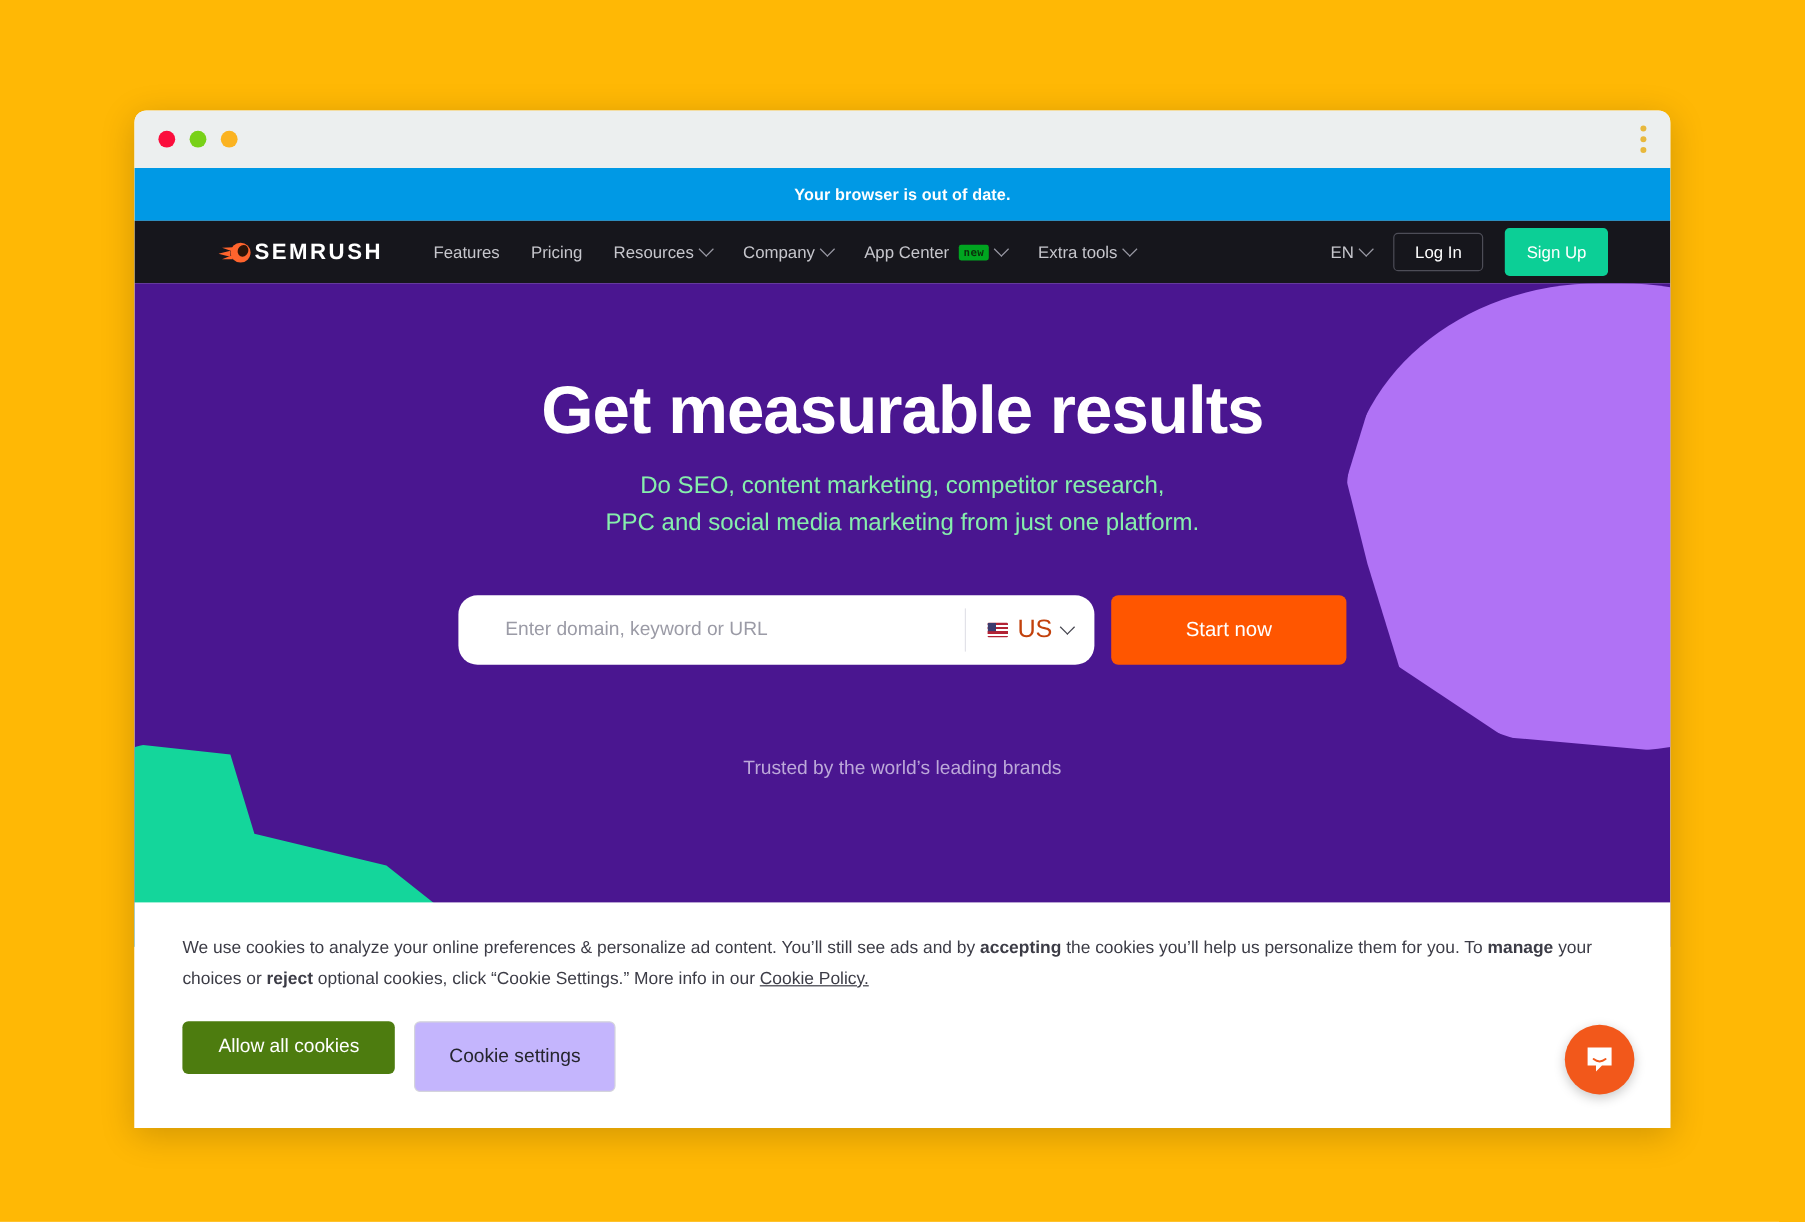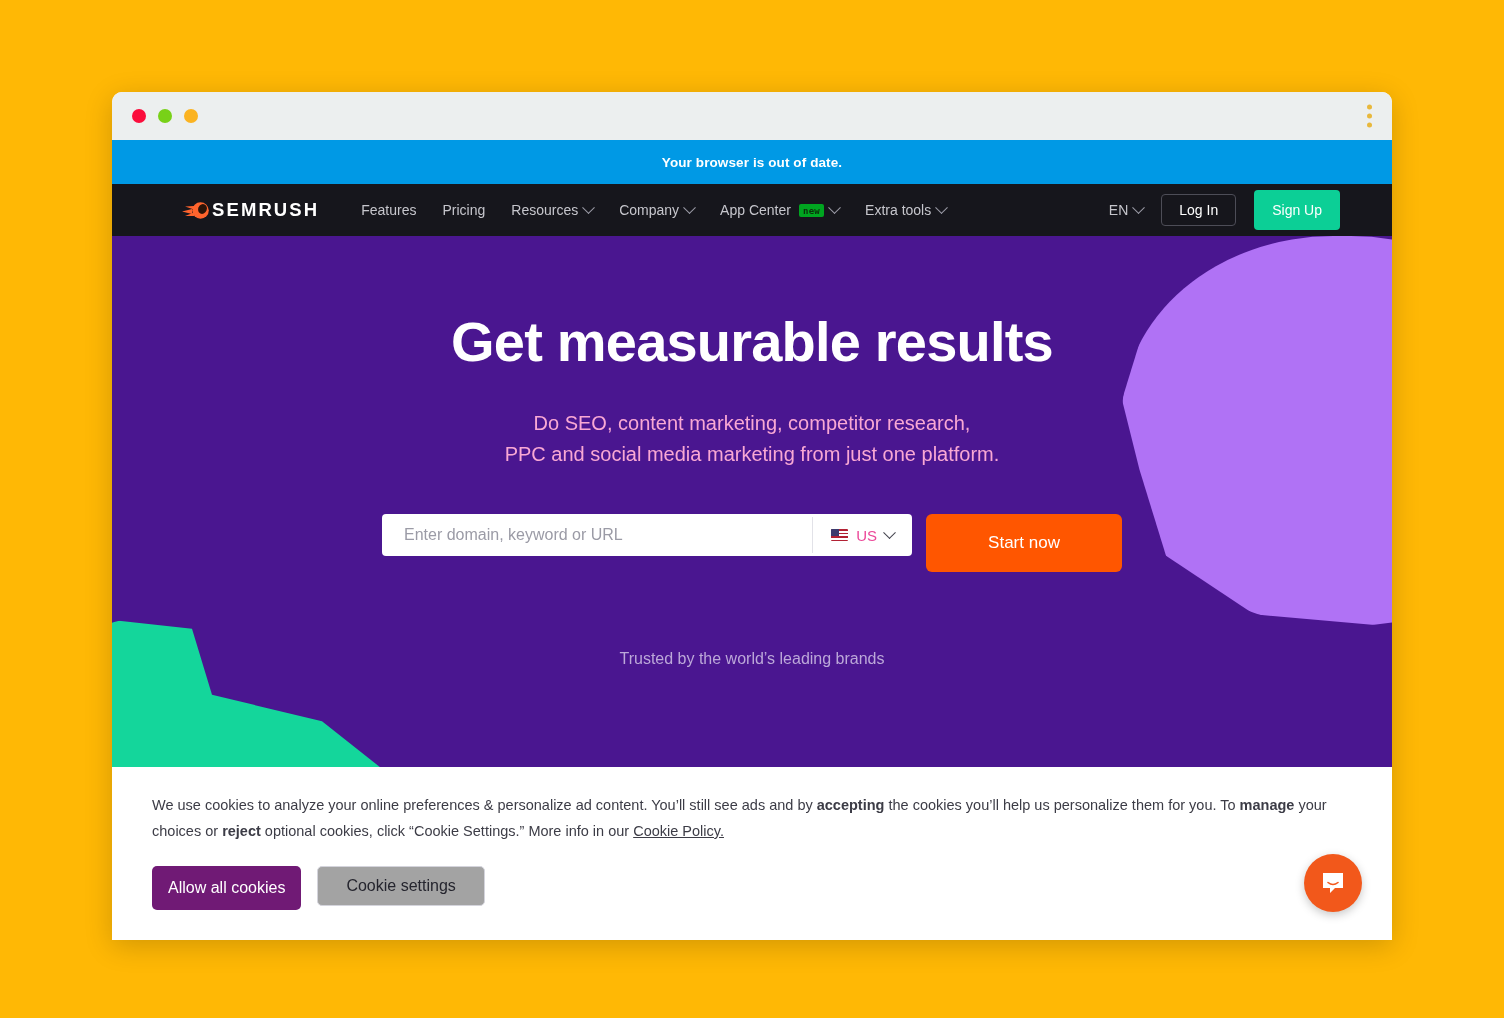--- a/index.html
+++ b/index.html
@@ -119,33 +119,33 @@
   }
   .hero-inner {
     position:relative; z-index:2;
     text-align:center; padding-top:72px;
   }
   h1.hero-title {
     color:#fff; font-size:56px; font-weight:700;
     line-height:1.22; letter-spacing:-.8px;
   }
   .hero-sub {
-    color:#f9a8d4; font-size:20px; line-height:1.55;
-    margin-top:32px; font-weight:400;
+    color:#86efac; font-size:20px; line-height:1.55;
+    margin-top:14px; font-weight:400;
   }
 
   
   .searchrow {
     display:flex; justify-content:center;
     margin-top:44px; gap:14px;
   }
   .searchbox {
     display:flex; align-items:center;
-    background:#fff; border-radius:4px;
-    width:530px; height:42px; overflow:hidden;
+    background:#fff; border-radius:16px;
+    width:530px; height:58px; overflow:hidden;padding-left:17px;
   }
   .search-input {
     flex:1; border:none; outline:none;
     font-size:16px; color:#2A2A32;
     padding:0 22px; height:100%;
     font-family:"Liberation Sans", sans-serif;
     background:transparent;
   }
   .search-input::placeholder { color:#9B9BA6; }
   .divider-v { width:1px; height:36px; background:#E2E2E8; }
@@ -157,21 +157,21 @@
     width:17px; height:12px; border-radius:1px;
     background:
       linear-gradient(#B22234 0 15%, #fff 15% 30%, #B22234 30% 45%, #fff 45% 60%,
                       #B22234 60% 75%, #fff 75% 90%, #B22234 90% 100%);
     position:relative; overflow:hidden;
   }
   .flag::after {
     content:""; position:absolute; left:0; top:0;
     width:45%; height:55%; background:#3C3B6E;
   }
-  .country-code { color:#ec4899; font-size:15px; }
+  .country-code { color:#c2410c; font-size:21px; }
   .chev-dark {
     width:9px; height:9px;
     border-right:1.8px solid #44444E;
     border-bottom:1.8px solid #44444E;
     transform:rotate(45deg) translate(-2px,-2px);
   }
   .btn-start {
     background:#FF5600; color:#fff;
     border:none; border-radius:6px;
     width:196px; height:58px;
@@ -191,29 +191,29 @@
     z-index:5;
   }
   .cookie-text {
     color:#3C3C46; font-size:14.5px; line-height:1.75;
     max-width:1210px;
   }
   .cookie-text b { font-weight:700; }
   .cookie-link { color:#3C3C46; text-decoration:underline; cursor:pointer; }
   .cookie-btns { display:flex; gap:16px; margin-top:22px; }
   .btn-allow {
-    background:#701a75; color:#fff; border:none;
-    border-radius:5px; padding:0 16px; height:44px;
+    background:#4d7c0f; color:#fff; border:none;
+    border-radius:5px; padding:0 30px; height:44px;
     font-size:16px; cursor:pointer;
     font-family:"Liberation Sans", sans-serif;
   }
   .btn-settings {
-    background:#a3a3a3; color:#25252E;
+    background:#c4b5fd; color:#25252E;
     border:1px solid #D4D4DC; border-radius:5px;
-    padding:0 28px; height:40px;
+    padding:0 28px; height:59px;
     font-size:16px; cursor:pointer;
     font-family:"Liberation Sans", sans-serif;
   }
 
   
   .intercom {
     position:absolute; right:30px; bottom:28px;
     width:58px; height:58px; border-radius:50%;
     background:#F2581B; z-index:9;
     display:flex; align-items:center; justify-content:center;

